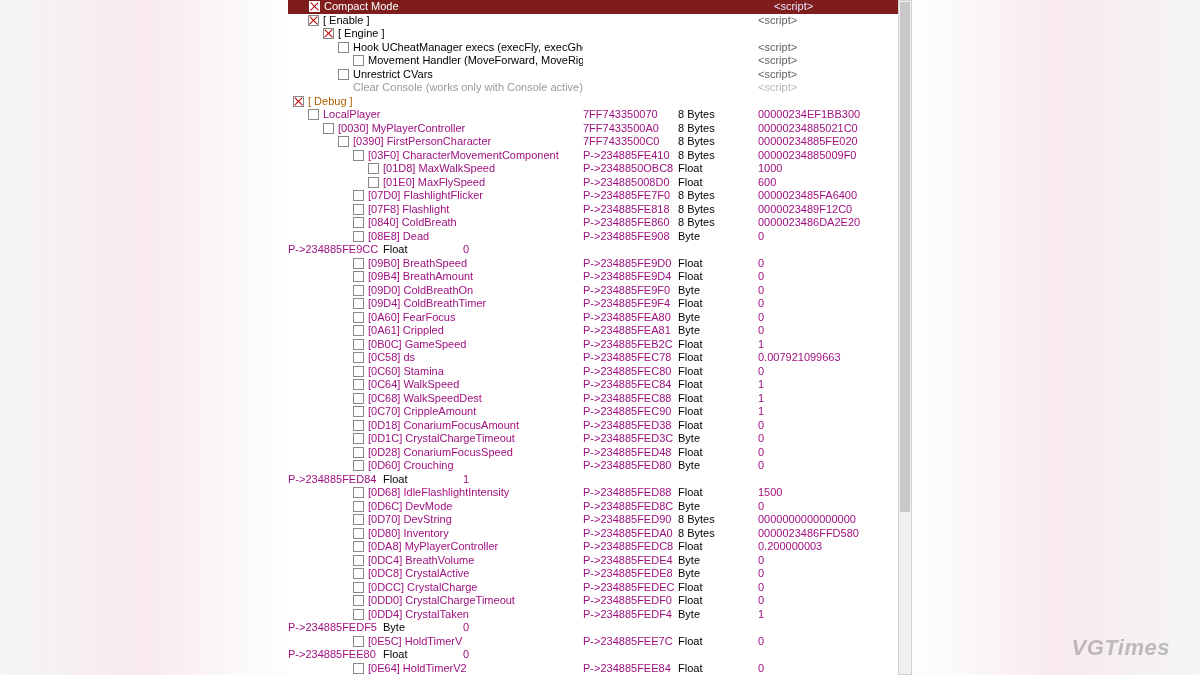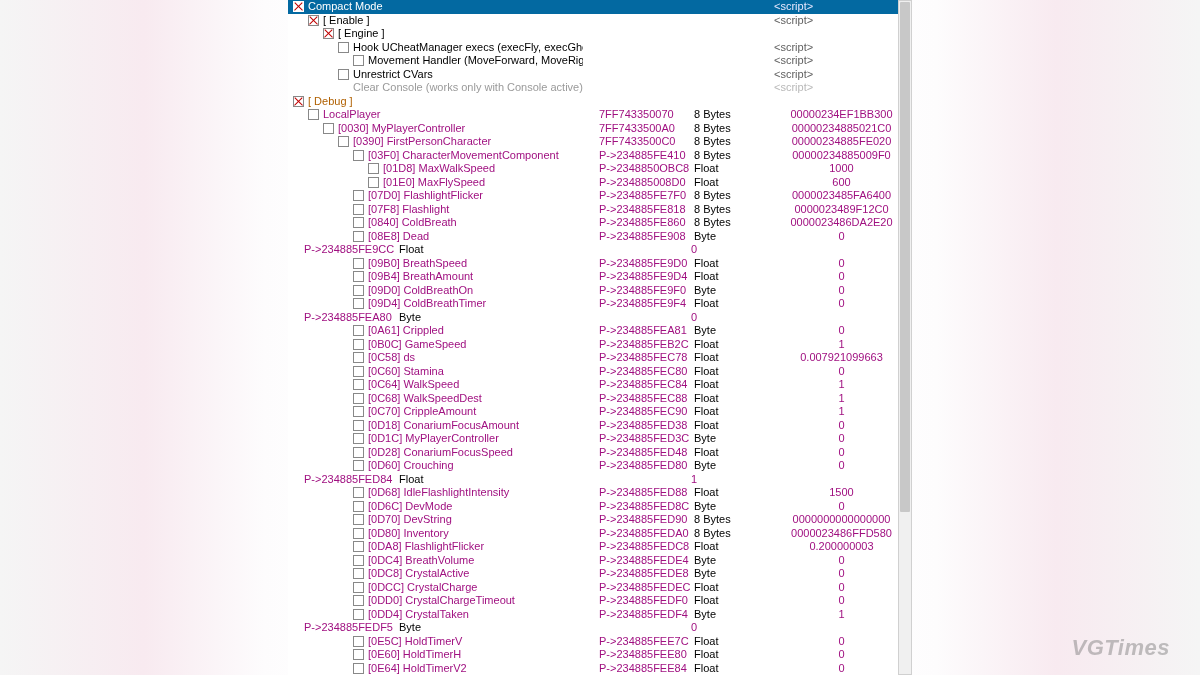--- a/index.html
+++ b/index.html
@@ -41,27 +41,28 @@
     border-radius: 1px;
   }
   .row {
     height: 13.5px;
     line-height: 13.5px;
     display: flex;
     align-items: center;
     white-space: nowrap;
   }
   .row.header {
-    background: #0369a1;
+    background: #7f1d1d;
     color: #ffffff;
+    padding-left: 16px;
   }
   .row.header .desc { color: #ffffff; }
   .row.header .box { border-color: #fff; }
   .cell-desc { flex: 0 0 295px; display: flex; align-items: center; overflow: hidden; }
-  .cell-addr { flex: 0 0 95px; color: #0030c0; margin-left: 16px; }
+  .cell-addr { flex: 0 0 95px; color: #0030c0; }
   .cell-type { flex: 0 0 80px; color: #000; }
   .cell-val  { flex: 1 1 auto; color: #000; }
   .row.header .cell-addr, .row.header .cell-type, .row.header .cell-val { color: #ffffff; }
   .box {
     width: 11px; height: 11px;
     border: 1px solid #888;
     display: inline-block;
     flex: 0 0 11px;
     margin-right: 4px;
     position: relative;
@@ -72,21 +73,21 @@
   }
   .box.checked::before { width: 11px; height: 1.4px; top: 4px; left: -1px; transform: rotate(45deg); }
   .box.checked::after  { width: 11px; height: 1.4px; top: 4px; left: -1px; transform: rotate(-45deg); }
   .indent { display: inline-block; flex: 0 0 auto; }
   .desc { color: #000; }
   .desc.bracket { color: #000; }
   .desc.dim { color: #9a9a9a; text-align: center; }
   .desc.debug { color: #b06000; }
   .desc.purple { color: #a01080; }
   .cell-addr.purple { color: #a01080; }
-  .cell-val.purple { color: #a01080; text-align: center; }
+  .cell-val.purple { color: #a01080; }
   .row.header .desc { color: #fff; }
   .script-tag { color: #606060; }
   .row.header .script-tag { color: #e8e8ff; }
   .watermark {
     position: absolute;
     right: 30px;
     bottom: 14px;
     font-size: 22px;
     font-weight: 600;
     color: rgba(120,120,120,0.45);
@@ -318,20 +319,25 @@
         <div class="cell-desc">
           <span class="indent" style="width: 65px;"></span>
           <span class="box"></span>
           <span class="desc purple">[09D4] ColdBreathTimer</span>
         </div>
         <div class="cell-addr purple">P-&gt;234885FE9F4</div>
         <div class="cell-type">Float</div>
         <div class="cell-val purple">0</div>
       </div>
       <div class="row">
+        <div class="cell-desc">
+          <span class="indent" style="width: 65px;"></span>
+          <span class="box"></span>
+          <span class="desc purple">[0A60] FearFocus</span>
+        </div>
         <div class="cell-addr purple">P-&gt;234885FEA80</div>
         <div class="cell-type">Byte</div>
         <div class="cell-val purple">0</div>
       </div>
       <div class="row">
         <div class="cell-desc">
           <span class="indent" style="width: 65px;"></span>
           <span class="box"></span>
           <span class="desc purple">[0A61] Crippled</span>
         </div>
@@ -406,21 +412,21 @@
           <span class="desc purple">[0D18] ConariumFocusAmount</span>
         </div>
         <div class="cell-addr purple">P-&gt;234885FED38</div>
         <div class="cell-type">Float</div>
         <div class="cell-val purple">0</div>
       </div>
       <div class="row">
         <div class="cell-desc">
           <span class="indent" style="width: 65px;"></span>
           <span class="box"></span>
-          <span class="desc purple">[0D1C] MyPlayerController</span>
+          <span class="desc purple">[0D1C] CrystalChargeTimeout</span>
         </div>
         <div class="cell-addr purple">P-&gt;234885FED3C</div>
         <div class="cell-type">Byte</div>
         <div class="cell-val purple">0</div>
       </div>
       <div class="row">
         <div class="cell-desc">
           <span class="indent" style="width: 65px;"></span>
           <span class="box"></span>
           <span class="desc purple">[0D28] ConariumFocusSpeed</span>
@@ -481,21 +487,21 @@
           <span class="desc purple">[0D80] Inventory</span>
         </div>
         <div class="cell-addr purple">P-&gt;234885FEDA0</div>
         <div class="cell-type">8 Bytes</div>
         <div class="cell-val purple">0000023486FFD580</div>
       </div>
       <div class="row">
         <div class="cell-desc">
           <span class="indent" style="width: 65px;"></span>
           <span class="box"></span>
-          <span class="desc purple">[0DA8] FlashlightFlicker</span>
+          <span class="desc purple">[0DA8] MyPlayerController</span>
         </div>
         <div class="cell-addr purple">P-&gt;234885FEDC8</div>
         <div class="cell-type">Float</div>
         <div class="cell-val purple">0.200000003</div>
       </div>
       <div class="row">
         <div class="cell-desc">
           <span class="indent" style="width: 65px;"></span>
           <span class="box"></span>
           <span class="desc purple">[0DC4] BreathVolume</span>
@@ -553,25 +559,20 @@
         <div class="cell-desc">
           <span class="indent" style="width: 65px;"></span>
           <span class="box"></span>
           <span class="desc purple">[0E5C] HoldTimerV</span>
         </div>
         <div class="cell-addr purple">P-&gt;234885FEE7C</div>
         <div class="cell-type">Float</div>
         <div class="cell-val purple">0</div>
       </div>
       <div class="row">
-        <div class="cell-desc">
-          <span class="indent" style="width: 65px;"></span>
-          <span class="box"></span>
-          <span class="desc purple">[0E60] HoldTimerH</span>
-        </div>
         <div class="cell-addr purple">P-&gt;234885FEE80</div>
         <div class="cell-type">Float</div>
         <div class="cell-val purple">0</div>
       </div>
       <div class="row">
         <div class="cell-desc">
           <span class="indent" style="width: 65px;"></span>
           <span class="box"></span>
           <span class="desc purple">[0E64] HoldTimerV2</span>
         </div>

